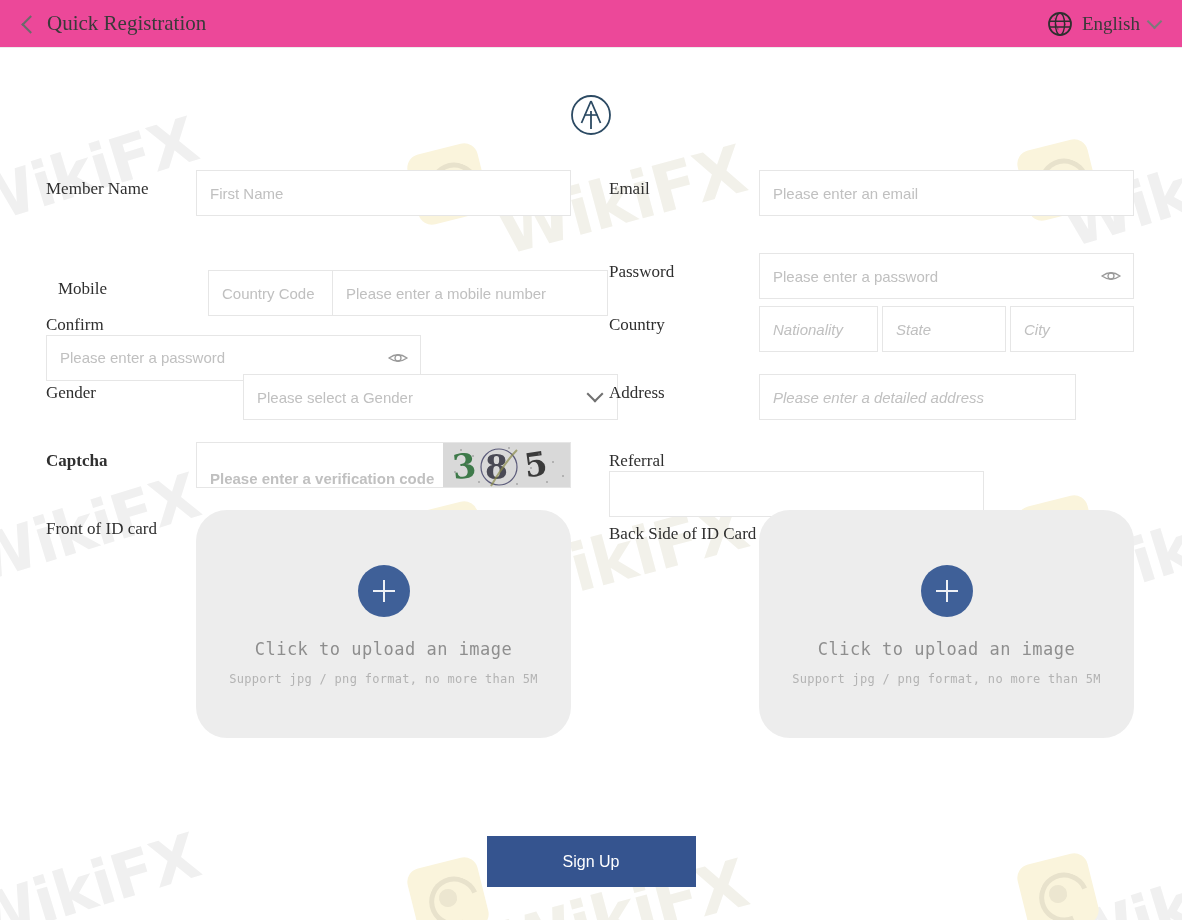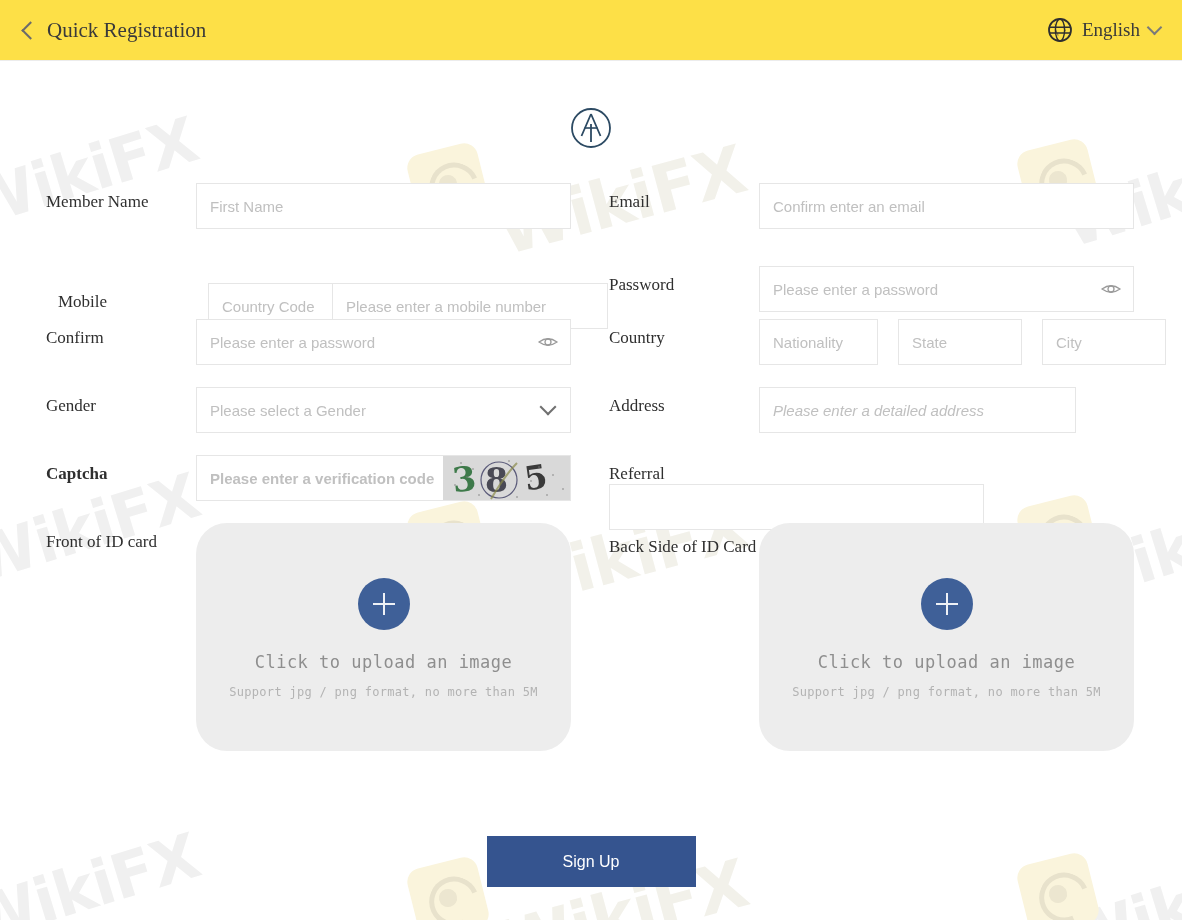--- a/index.html
+++ b/index.html
@@ -53,22 +53,22 @@
     left: 38%; top: 38%;
     width: 24%; height: 24%;
     border-radius: 50%;
     background: #ece6d0;
   }
 
   
   #header {
     position: relative;
     z-index: 3;
-    height: 61px;
-    background: #fde047;
+    height: 48px;
+    background: #ec4899;
     border-bottom: 1px solid #ececec;
     display: flex;
     align-items: center;
     padding: 0 22px 0 24px;
   }
   .hdr-left {
     display: flex;
     align-items: center;
     gap: 10px;
     cursor: pointer;
@@ -305,47 +305,47 @@
     </div>
 
     <div class="row" style="left:58px; top:68px;margin-top:32px;">
       <div class="label">Mobile</div>
       <div class="fields">
         <div class="fld joined-left" style="width:124px;">Country Code</div>
         <div class="fld" style="width:276px;">Please enter a mobile number</div>
       </div>
     </div>
 
-    <div class="row" style="left:46px; top:136px;">
+    <div class="row" style="left:46px; top:136px;flex-direction:column;">
       <div class="label">Confirm</div>
       <div class="fields">
         <div class="fld" style="width:375px;">
           <span>Please enter a password</span>
           <svg class="eye" width="20" height="14" viewBox="0 0 20 14">
             <path d="M1 7 Q10 0.5 19 7 Q10 13.5 1 7 Z" fill="none" stroke="#9a9a9a" stroke-width="1.3"></path>
             <circle cx="10" cy="7" r="3" fill="none" stroke="#9a9a9a" stroke-width="1.3"></circle>
           </svg>
         </div>
       </div>
     </div>
 
     <div class="row" style="left:46px; top:204px;">
       <div class="label">Gender</div>
       <div class="fields">
-        <div class="fld" style="width:375px;">
+        <div class="fld" style="width:375px;margin-left:47px;">
           <span>Please select a Gender</span>
           <span class="sel-chev"></span>
         </div>
       </div>
     </div>
 
     <div class="row" style="left:46px; top:272px;font-weight:bold;">
       <div class="label">Captcha</div>
       <div class="fields">
-        <div class="fld" style="width:375px;">
+        <div class="fld" style="width:375px;align-items:flex-end;">
           <span>Please enter a verification code</span>
           <span class="captcha-img">
             <svg width="128" height="48" viewBox="0 0 128 48">
               <rect width="128" height="48" fill="#d9d9d9"></rect>
               <text x="10" y="36" font-family="DejaVu Serif, serif" font-size="34" fill="#3e7a4a" transform="rotate(-6 22 30)">3</text>
               <text x="42" y="37" font-family="DejaVu Serif, serif" font-size="33" fill="#4a4a55">8</text>
               <text x="82" y="34" font-family="DejaVu Serif, serif" font-size="33" fill="#3a3a3a" transform="rotate(-8 94 28)">5</text>
               <circle cx="56" cy="25" r="18" fill="none" stroke="#5b5b7a" stroke-width="1.2"></circle>
               <path d="M48 44 Q62 20 74 8" fill="none" stroke="#8a8a4a" stroke-width="2" opacity="0.7"></path>
               <g fill="#7a7a7a" opacity="0.55">
@@ -375,40 +375,40 @@
           <div class="plus-circle"></div>
           <div class="up-main">Click to upload an image</div>
           <div class="up-sub">Support jpg / png format, no more than 5M</div>
         </div>
       </div>
     </div>
 
     <div class="row" style="left:609px; top:0px;">
       <div class="label">Email</div>
       <div class="fields">
-        <div class="fld" style="width:375px;">Confirm enter an email</div>
+        <div class="fld" style="width:375px;">Please enter an email</div>
       </div>
     </div>
 
     <div class="row" style="left:609px; top:68px;margin-top:15px;">
       <div class="label">Password</div>
       <div class="fields">
         <div class="fld" style="width:375px;">
           <span>Please enter a password</span>
           <svg class="eye" width="20" height="14" viewBox="0 0 20 14">
             <path d="M1 7 Q10 0.5 19 7 Q10 13.5 1 7 Z" fill="none" stroke="#9a9a9a" stroke-width="1.3"></path>
             <circle cx="10" cy="7" r="3" fill="none" stroke="#9a9a9a" stroke-width="1.3"></circle>
           </svg>
         </div>
       </div>
     </div>
 
     <div class="row" style="left:609px; top:136px;">
       <div class="label">Country</div>
-      <div class="fields" style="gap:20px;">
+      <div class="fields" style="gap:4px;font-style:italic;">
         <div class="fld" style="width:119px;">Nationality</div>
         <div class="fld" style="width:124px;">State</div>
         <div class="fld" style="width:124px;">City</div>
       </div>
     </div>
 
     <div class="row" style="left:609px; top:204px;">
       <div class="label">Address</div>
       <div class="fields">
         <div class="fld" style="width:317px;font-style:italic;">Please enter a detailed address</div>

